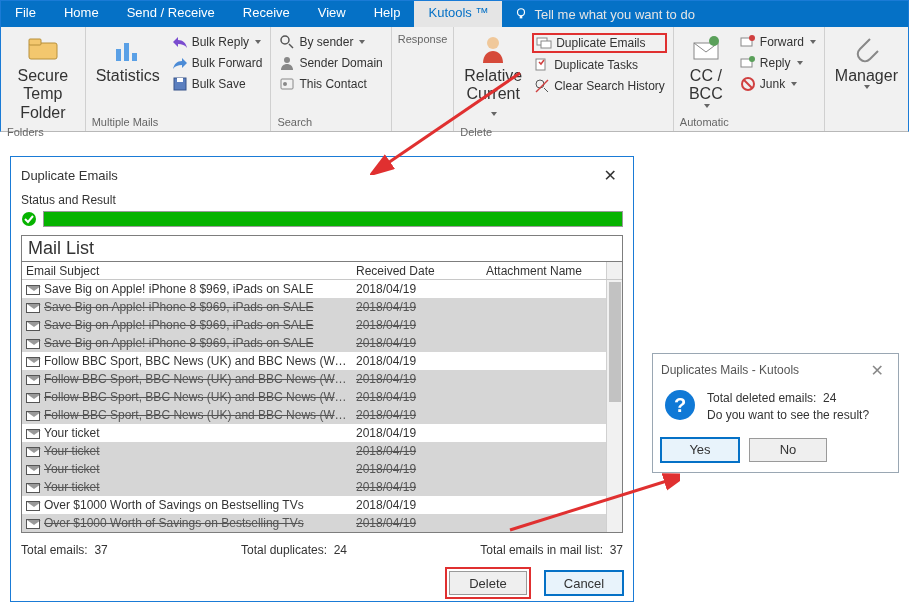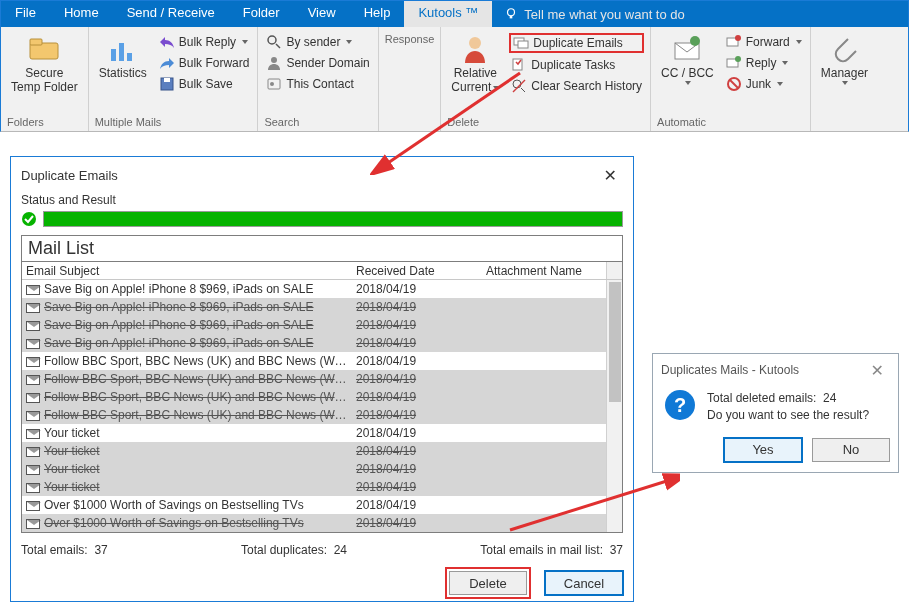--- a/index.html
+++ b/index.html
@@ -70,21 +70,21 @@
   }
   .big-btn {
     display: flex;
     flex-direction: column;
     align-items: center;
     justify-content: flex-start;
     padding: 2px 4px;
     min-width: 52px;
     text-align: center;
     line-height: 1.15;
-    font-size: 12px;
+    font-size: 16px;
     cursor: default;
   }
   .big-btn .ic {
     width: 32px; height: 32px;
     margin-bottom: 2px;
   }
   .mini-stack {
     display: flex;
     flex-direction: column;
     gap: 3px;
@@ -286,39 +286,38 @@
     display: flex;
     align-items: center;
     justify-content: center;
     font-weight: bold;
     font-size: 20px;
     flex: 0 0 30px;
   }
   .msg-text { font-size: 12px; line-height: 1.4; }
   .msg-buttons {
     display: flex;
-    justify-content: flex-end;
     gap: 10px;
   }
 
   
   .arrow {
     position: absolute;
     pointer-events: none;
   }
 </style>
 </head>
 <body>
 
 <div class="ribbon">
   <div class="tabs">
     <div class="tab">File</div>
     <div class="tab">Home</div>
     <div class="tab">Send / Receive</div>
-    <div class="tab">Folder</div>
+    <div class="tab">Receive</div>
     <div class="tab">View</div>
     <div class="tab">Help</div>
     <div class="tab active">Kutools ™</div>
     <div class="tell-me">
       <svg class="ic" width="14" height="14" viewBox="0 0 16 16">
           <circle cx="8" cy="6" r="4" fill="none" stroke="#fff" stroke-width="1.3"></circle>
           <rect x="6.5" y="10" width="3" height="3" fill="#fff"></rect>
         </svg>
       <span>Tell me what you want to do</span>
     </div>

